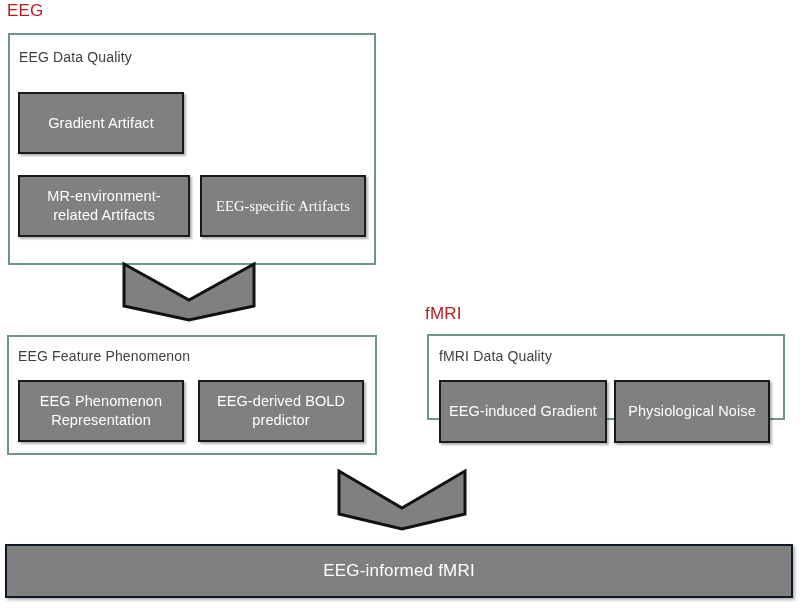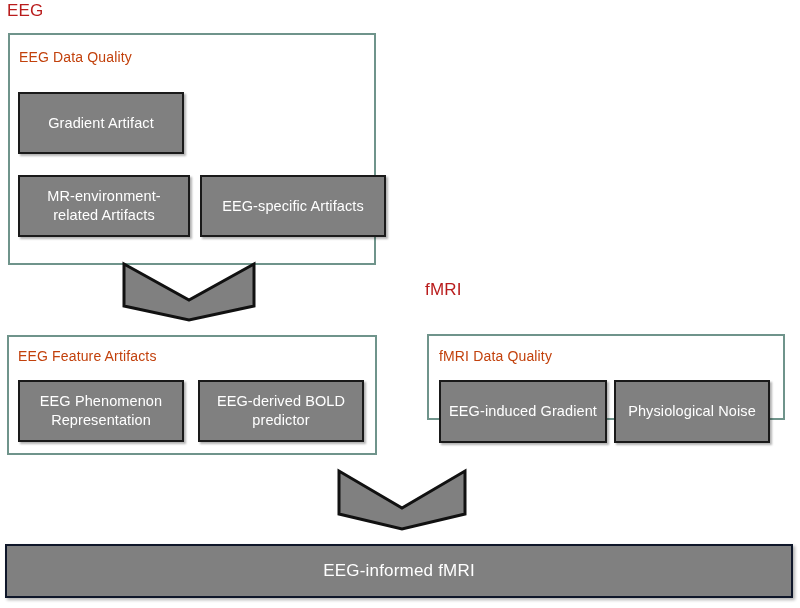--- a/index.html
+++ b/index.html
@@ -31,21 +31,21 @@
 
   
   .container-box {
     position: absolute;
     border: 2px solid #6f948b;
     background: #ffffff;
     box-sizing: border-box;
   }
   .container-label {
     position: absolute;
-    color: #c2410c;
+    color: #404040;
     font-size: 14px;
     line-height: 17px;
     letter-spacing: 0.15px;
     white-space: nowrap;
   }
 
   
   .item-box {
     position: absolute;
     background: #808080;
@@ -93,47 +93,47 @@
     overflow: visible;
   }
 </style>
 </head>
 <body>
 
 <div id="canvas">
 
   <div class="group-title" style="left:7px; top:1px;">EEG</div>
 
-  <div class="group-title" style="left:425px; top:280px;">fMRI</div>
+  <div class="group-title" style="left:425px; top:304px;">fMRI</div>
 
   <div class="container-box" style="left:8px; top:33px; width:368px; height:232px;">
     <div class="container-label" style="left:9px; top:14px;">EEG Data Quality</div>
 
     <div class="item-box" style="left:8px; top:57px; width:166px; height:62px;">
       <span>Gradient Artifact</span>
     </div>
 
 
     <div class="item-box" style="left:8px; top:140px; width:172px; height:62px;">
       <span>MR-environment-related Artifacts</span>
     </div>
 
-    <div class="item-box" style="left:190px; top:140px; width:186px; height:62px;">
+    <div class="item-box" style="left:190px; top:140px; width:166px; height:62px;font-family:Liberation Serif, serif;">
       <span>EEG-specific Artifacts</span>
     </div>
   </div>
 
   <div class="chevron" style="left:122px; top:262px; width:134px; height:60px;">
     <svg viewBox="0 0 134 60" preserveAspectRatio="none">
       <polygon points="2,2 2,44 67,58 132,44 132,2 67,38" fill="#808080" stroke="#111111" stroke-width="3" stroke-linejoin="miter"></polygon>
     </svg>
   </div>
 
   <div class="container-box" style="left:7px; top:335px; width:370px; height:120px;">
-    <div class="container-label" style="left:9px; top:11px;">EEG Feature Artifacts</div>
+    <div class="container-label" style="left:9px; top:11px;">EEG Feature Phenomenon</div>
 
     <div class="item-box" style="left:9px; top:43px; width:166px; height:62px;">
       <span>EEG Phenomenon Representation</span>
     </div>
 
     <div class="item-box" style="left:189px; top:43px; width:166px; height:62px;">
       <span>EEG-derived BOLD predictor</span>
     </div>
   </div>
 

